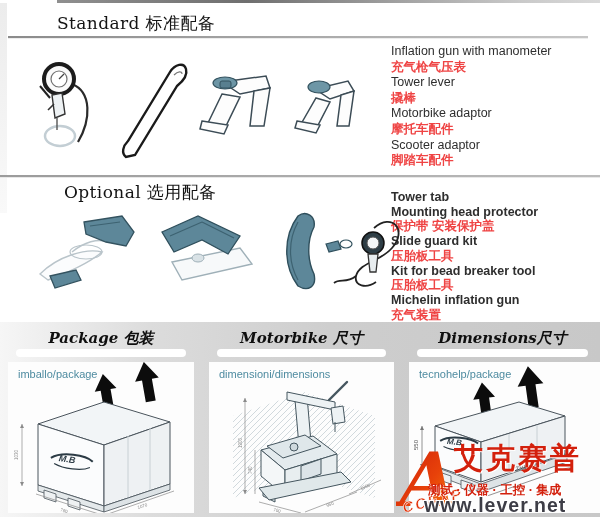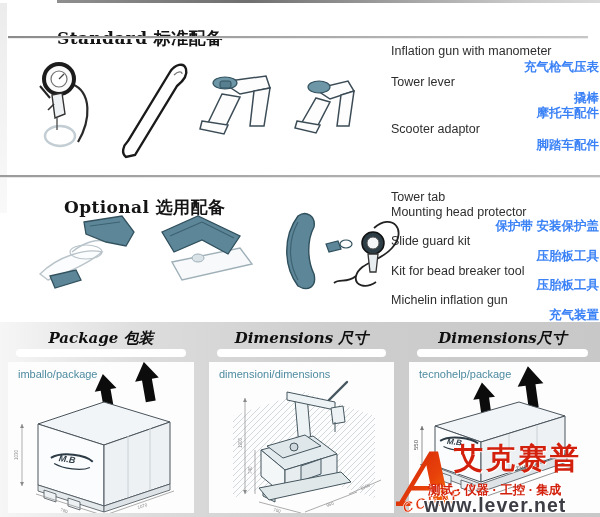--- a/index.html
+++ b/index.html
@@ -3,33 +3,33 @@
 <meta charset="utf-8">
 <style>
   html,body{margin:0;padding:0;background:#fff;}
   .stage{position:relative;width:600px;height:517px;background:#ffffff;overflow:hidden;
          font-family:"Liberation Sans",sans-serif;}
   .topline{position:absolute;left:57px;top:0;width:543px;height:3px;
            background:linear-gradient(to right,#8f8f8f,#6f6f6f 35%,#c9c9c9 85%,#d9d9d9);}
   .leftstrip{position:absolute;left:0;top:3px;width:7px;height:210px;
              background:linear-gradient(to bottom,#ececec,#f9f9f9);}
   .sec-title{position:absolute;font-family:"DejaVu Serif","Liberation Serif",serif;
-             font-weight:bold;font-size:17px;color:#141414;letter-spacing:.4px;white-space:nowrap;margin-top:15px;}
+             font-weight:normal;font-size:17px;color:#141414;letter-spacing:.4px;white-space:nowrap;}
   #std-title{left:57px;top:12px;}
   .std-underline{position:absolute;left:8px;top:36px;width:580px;height:2px;
                  background:linear-gradient(to right,#8b8b8b,#c6c6c6);box-shadow:0 1px 0 #ededed;}
   .divider{position:absolute;left:0;top:175px;width:600px;height:2px;
            background:linear-gradient(to right,#9b9b9b,#bcbcbc);box-shadow:0 1px 0 #e8e8e8;}
   #opt-title{left:64px;top:181px;}
   .acc-list{position:absolute;left:391px;width:208px;color:#2e2e2e;}
   #std-list{top:44px;}
   #opt-list{top:190px;}
   .ln{font-size:12.5px;line-height:15.6px;white-space:nowrap;}
-  #opt-list .ln{line-height:14.7px;}
-  .ln.zh{font-weight:bold;color:#3b82f6;text-align:right;}
+  #opt-list .ln{line-height:14.7px;font-weight:bold;}
+  .ln.zh{font-weight:bold;color:#ef4444;}
   .icon-abs{position:absolute;}
 
   
   .bottom{position:absolute;left:0;top:322px;width:600px;height:195px;
           background:linear-gradient(to right,#f6f6f6,#dcdcdc 25%,#cecece 55%,#c8c8c8);}
   .bt{position:absolute;top:7px;font-family:"DejaVu Serif","Liberation Serif",serif;
       font-weight:bold;font-size:15px;color:#0f0f0f;text-align:center;white-space:nowrap;font-style:italic;}
   .bar{position:absolute;top:27px;height:8px;border-radius:4px;background:#ffffff;}
   .card{position:absolute;top:40px;height:151px;background:#fdfdfd;}
   .card .lbl{position:absolute;left:10px;top:6px;font-size:11px;color:#4e8ba0;z-index:2;}
@@ -54,20 +54,21 @@
   <div class="leftstrip"></div>
 
   <div class="sec-title" id="std-title">Standard 标准配备</div>
   <div class="std-underline"></div>
 
   <div class="acc-list" id="std-list">
     <div class="ln en">Inflation gun with manometer</div>
     <div class="ln zh">充气枪气压表</div>
     <div class="ln en">Tower lever</div>
     <div class="ln zh">撬棒</div>
+    <div class="ln en">Motorbike adaptor</div>
     <div class="ln zh">摩托车配件</div>
     <div class="ln en">Scooter adaptor</div>
     <div class="ln zh">脚踏车配件</div>
   </div>
 
   <svg class="icon-abs" style="left:30px;top:52px" width="72" height="108" viewBox="0 0 72 108">
     <ellipse cx="30" cy="84" rx="15" ry="10" fill="none" stroke="#c3ced4" stroke-width="2.5"></ellipse>
     <path d="M42,32 C62,40 61,68 48,90" fill="none" stroke="#2a2a2a" stroke-width="2.2"></path>
     <circle cx="29" cy="27" r="15" fill="#fafafa" stroke="#1c1c1c" stroke-width="4"></circle>
     <circle cx="29" cy="27" r="8" fill="#fff" stroke="#707070" stroke-width="1.2"></circle>
@@ -142,21 +143,21 @@
     <path d="M42,18 C60,2 76,20 60,38 C48,52 28,52 24,66 C22,76 34,79 44,72" fill="none" stroke="#222" stroke-width="1.8"></path>
     <path d="M24,66 C14,74 8,68 2,73" fill="none" stroke="#222" stroke-width="1.8"></path>
     <circle cx="41" cy="33" r="11" fill="#2e3e46" stroke="#111" stroke-width="1.5"></circle>
     <circle cx="41" cy="33" r="6" fill="#f4f6f7" stroke="#555" stroke-width="1"></circle>
     <polygon points="36,44 46,44 44,62 38,62" fill="#e8edef" stroke="#333" stroke-width="1.3"></polygon>
   </svg>
 
   <div class="bottom">
 
     <div class="bt" style="left:8px;width:186px">Package 包装</div>
-    <div class="bt" style="left:209px;width:185px">Dimensions 尺寸</div>
+    <div class="bt" style="left:209px;width:185px">Motorbike 尺寸</div>
     <div class="bt" style="left:409px;width:187px">Dimensions尺寸</div>
 
     <div class="bar" style="left:16px;width:170px"></div>
     <div class="bar" style="left:217px;width:169px"></div>
     <div class="bar" style="left:417px;width:171px"></div>
 
     <div class="card" style="left:8px;width:186px">
       <div class="lbl">imballo/package</div>
       <svg width="186" height="151" viewBox="0 0 186 151">
         <g transform="translate(84,14) rotate(-10)">

